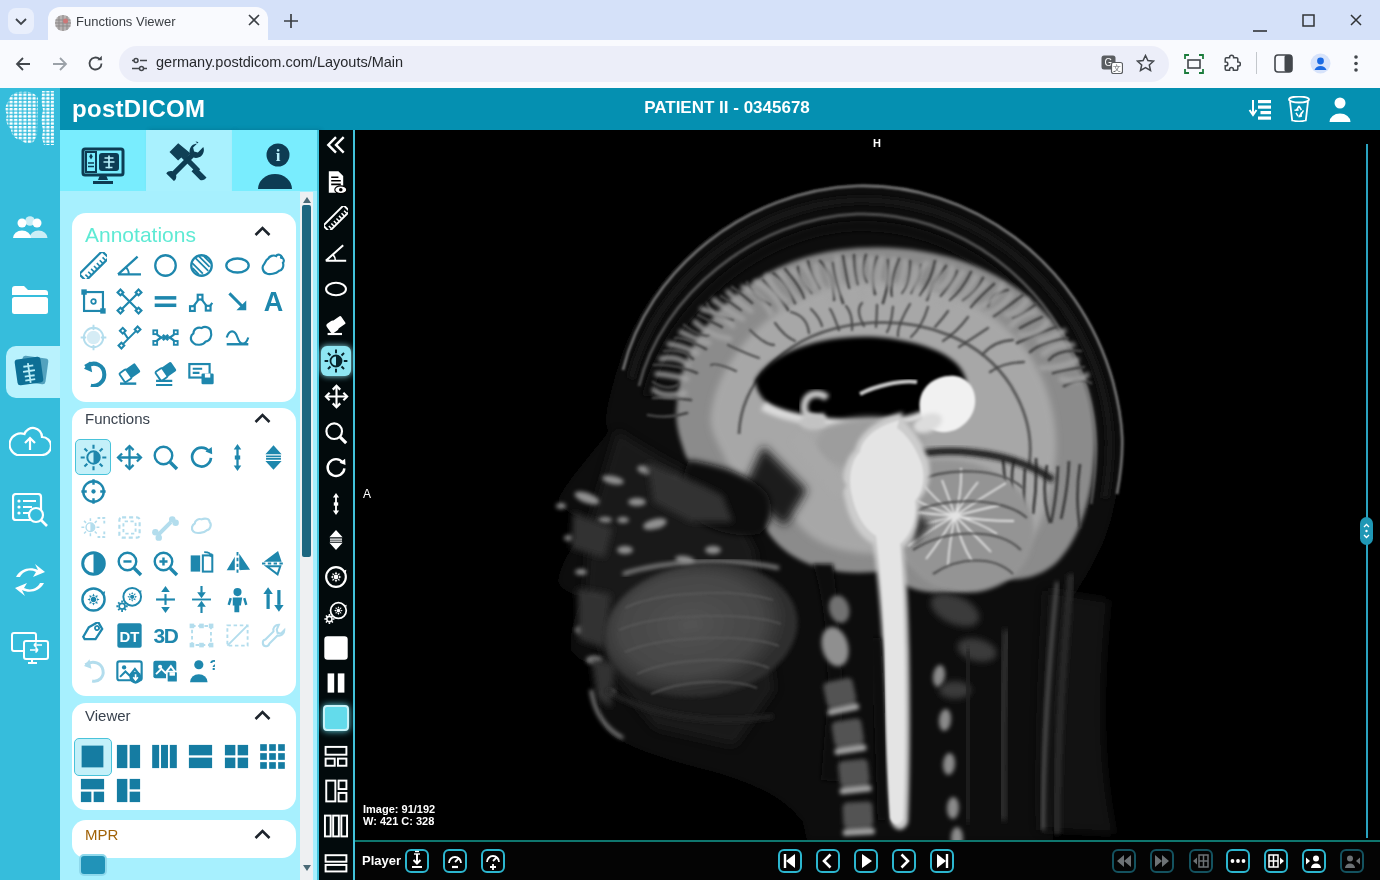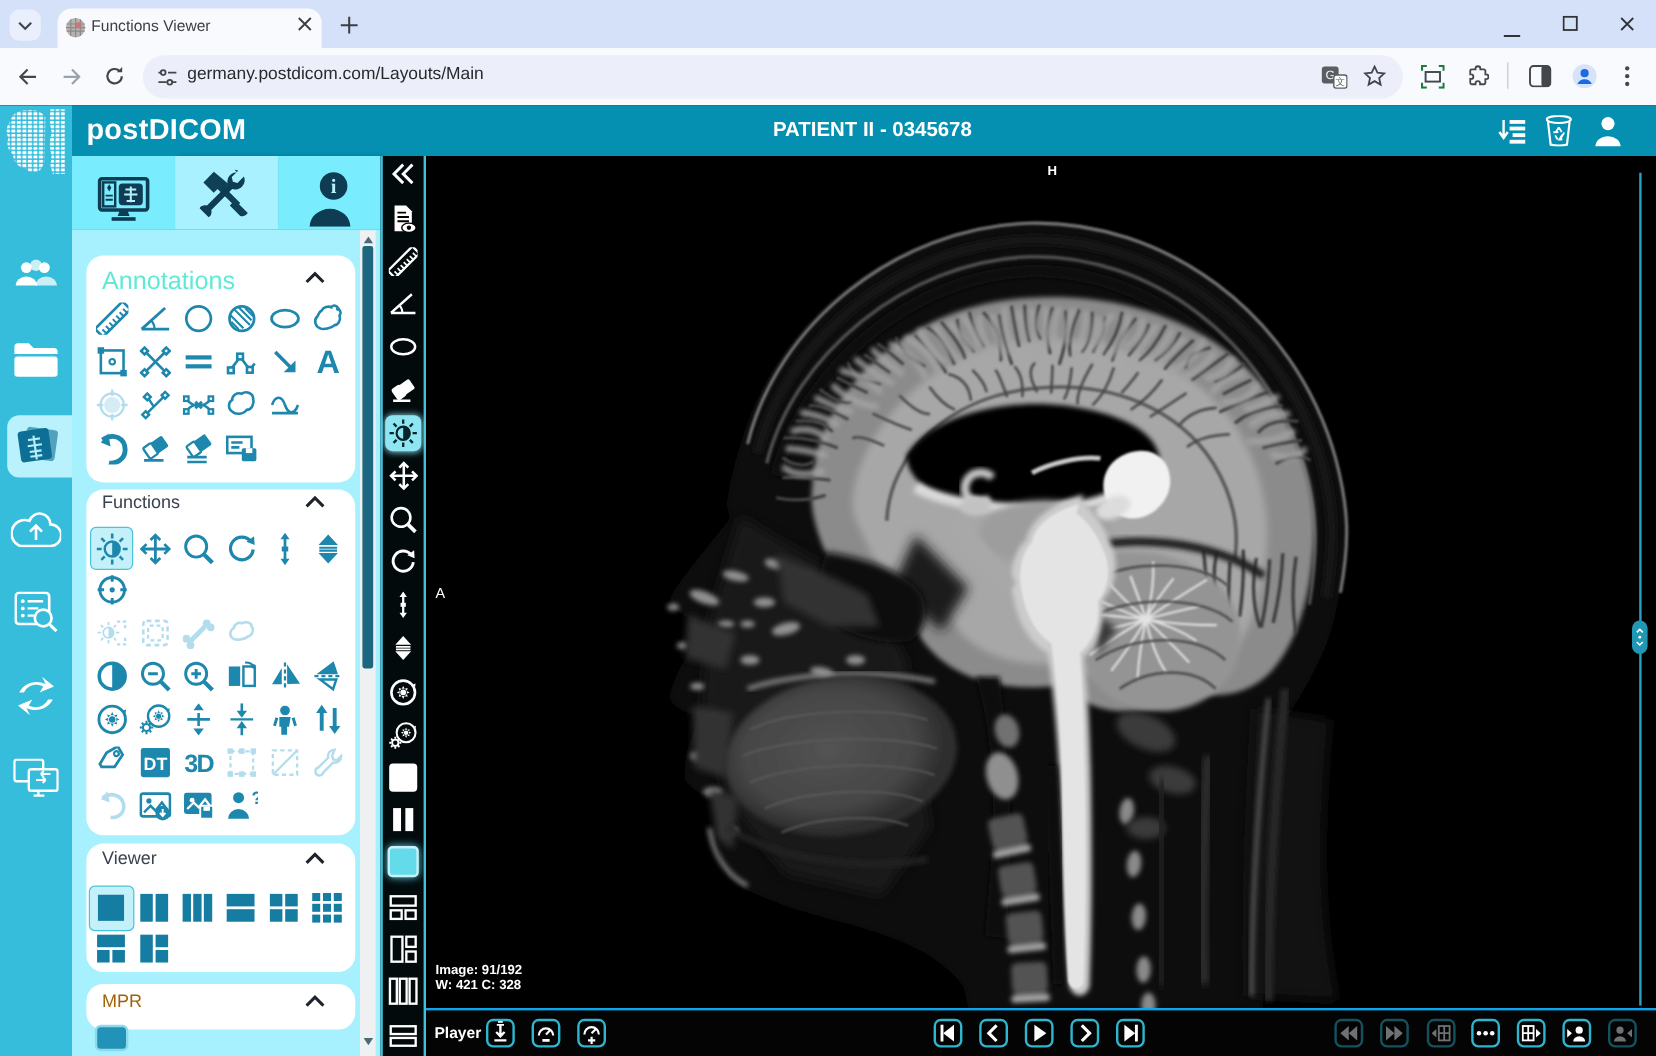--- a/index.html
+++ b/index.html
@@ -17,21 +17,21 @@
 #app{left:0;top:88px;width:1380px;height:792px;background:#000}
 #rail{left:0;top:0;width:60px;height:792px;background:#36bddc}
 #hdr{left:60px;top:0;width:1320px;height:42px;background:#0590b1}
 #logo547{font-weight:bold;color:#fff;font-size:24px;left:72px;top:7px;letter-spacing:.3px}
 #ptitle{left:67px;top:10px;width:1320px;text-align:center;color:#fff;font-weight:bold;font-size:17px}
 #tabs{left:60px;top:42px;width:258px;height:61px;background:#79edfe}
 .ptab{position:absolute;top:42px;width:86px;height:61px}
 #panel{left:60px;top:103px;width:258px;height:689px;background:#a7f0fe}
 #vtool{left:317px;top:42px;width:38px;height:750px;background:#020a0c;border-left:2px solid #41c2da;border-right:2px solid #41c2da}
 #viewer{left:355px;top:42px;width:1025px;height:710px;background:#000}
-#player{left:355px;top:752px;width:1025px;height:40px;background:#040404;border-top:2px solid #0ea5e9}
+#player{left:355px;top:752px;width:1025px;height:40px;background:#040404;border-top:2px solid #0f766e}
 .ovl{position:absolute;color:#fff;font-weight:bold;font-size:11px;line-height:12px}
 </style></head>
 <body>
 
 <div class="abs" id="tabstrip"></div>
 <div class="abs" id="chev"><svg width="26" height="26">
       <path d="M8 11l5 5 5-5" fill="none" stroke="#40454b" stroke-width="1.8"></path>
     </svg></div>
 <div class="abs" id="tab"></div>
 <div class="abs" style="left:53px;top:13px;width:20px;height:20px"><svg width="20" height="20">

